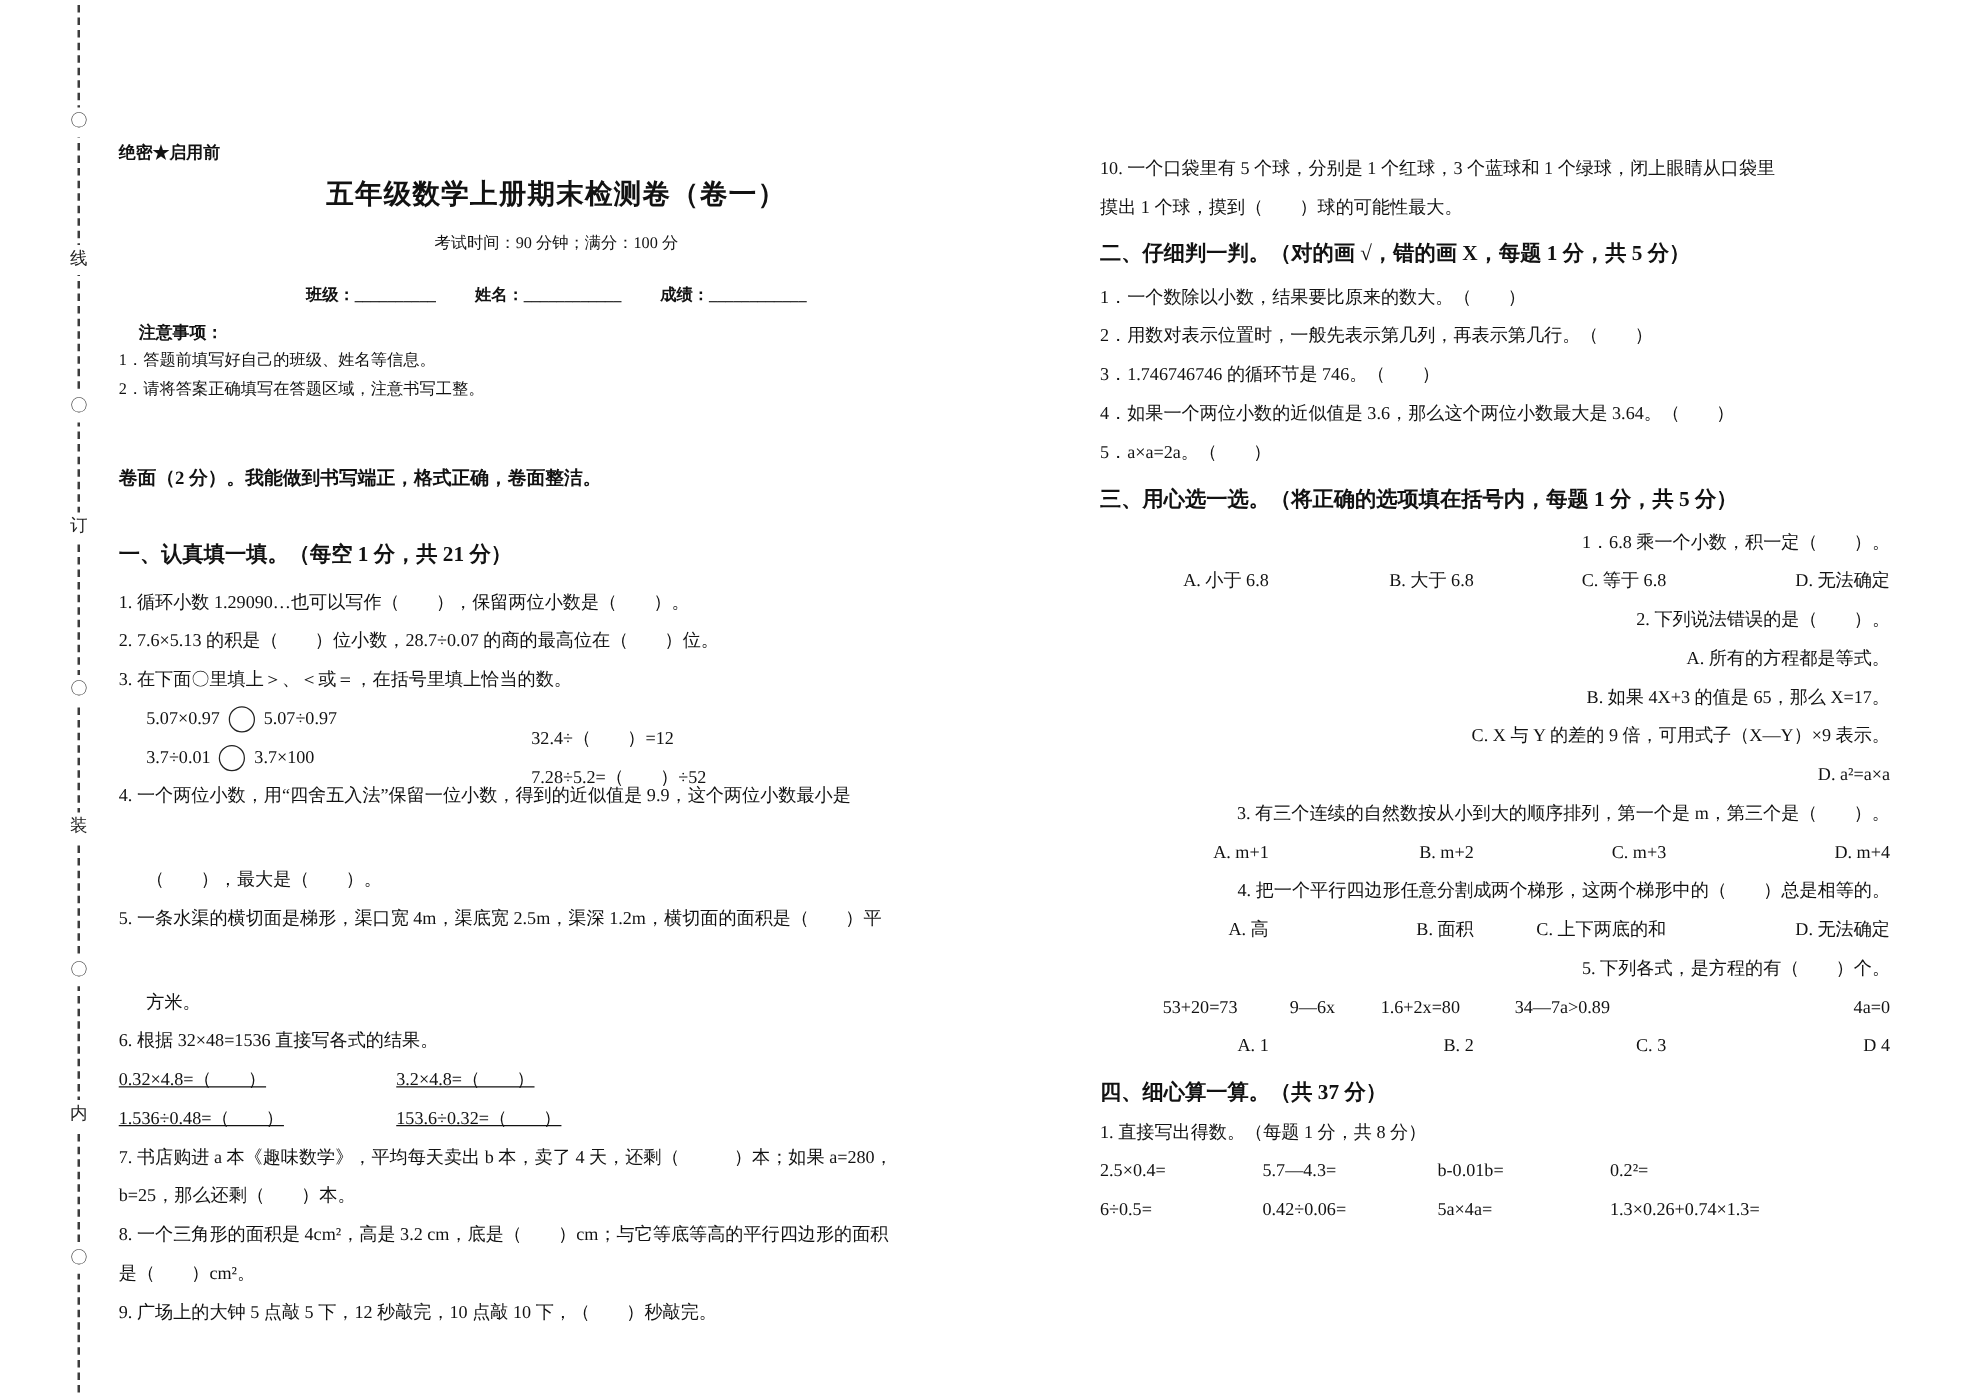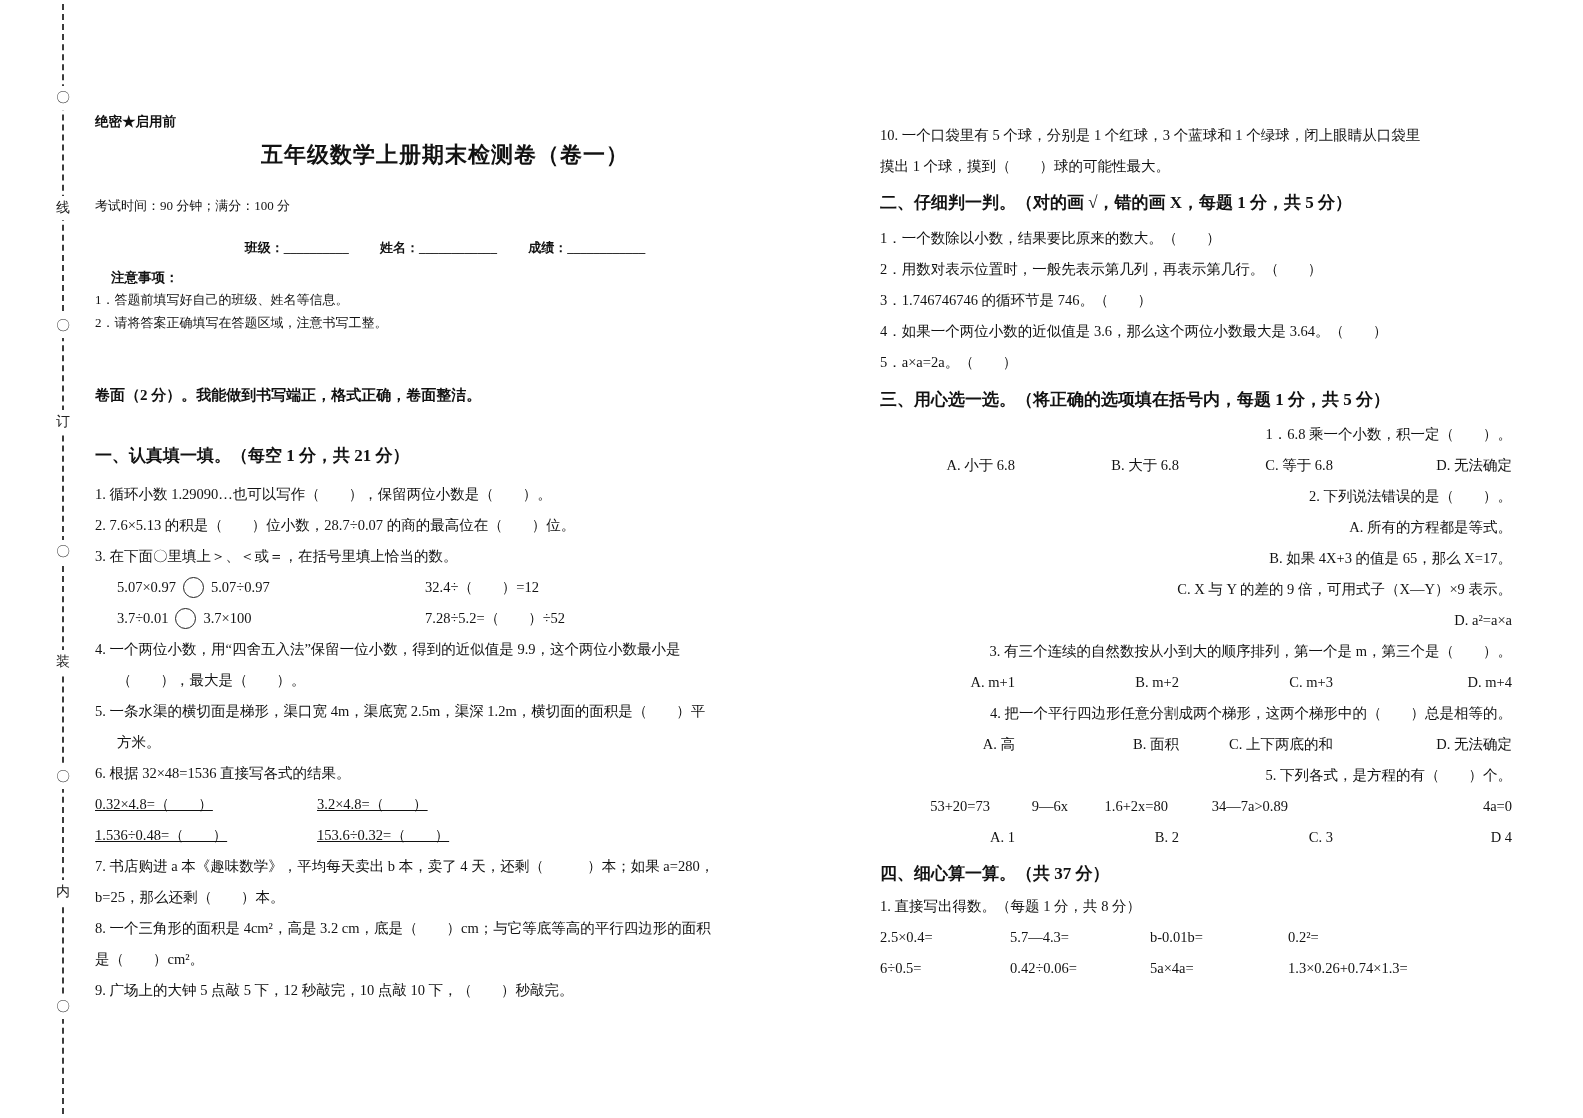--- a/index.html
+++ b/index.html
@@ -19,47 +19,47 @@
     text-align:center; background:#ffffff; font-size:14px; color:#222;
   }
 
   
   .col-left  { position:absolute; left:95px;  top:112px; width:700px; }
   .col-right { position:absolute; left:880px; top:120px; width:632px; }
 
   .secret { font-weight:bold; font-size:13.5px; height:20px; line-height:20px; }
   .title  { text-align:center; font-size:22px; font-weight:bold; letter-spacing:1px;
             margin-top:8px; line-height:30px; }
-  .exam-info { text-align:left; font-size:13px; margin-top:26px; line-height:20px; }
+  .exam-info { text-align:center; font-size:13px; margin-top:14px; line-height:20px; }
   .id-row { text-align:center; font-size:13px; font-weight:bold; margin-top:22px; line-height:20px; }
   .id-row span { margin:0 14px; }
   .notice-title { font-weight:bold; font-size:13.5px; margin-top:10px; padding-left:16px; line-height:20px; }
   .notice { font-size:13px; line-height:23px; }
   .paper-note { font-weight:bold; font-size:15px; margin-top:50px; line-height:22px; }
 
   .sec-title { font-weight:bold; font-size:17px; line-height:31px; margin-top:7px; }
   .sec-title.first { margin-top:34px; }
 
   .line { font-size:14.5px; line-height:31px; height:31px; white-space:nowrap; }
-  .indent { padding-left:22px; }
+  .indent { padding-left:22px;margin-top:36px; }
   .fill-block { margin-top:8px; }
   .judge-block { margin-top:5px; }
   .choice-block { margin-top:4px;text-align:right; }
   .sec2-title { margin-top:5px; }
   .sec3-title { margin-top:6px; }
   .sec4-title { margin-top:5px; }
   .calc-sub { margin-top:2px; }
 
   
   .cmp { position:relative; display:flex; align-items:center; padding-left:22px; }
   .circle {
     width:21px; height:21px; border:1.5px solid #222; border-radius:50%;
     margin:0 7px; flex:none; display:inline-block; background:#fff;
   }
-  .tail { position:absolute; left:330px; top:0; }
+  .tail { position:absolute; left:330px; top:16px; }
 
   
   .grid2 { display:grid; grid-template-columns:222px 1fr;text-decoration:underline; }
   .opt4  { display:grid; grid-template-columns:135px 152px 142px 1fr;gap:12px; }
   .eq5   { display:grid; grid-template-columns:110px 78px 100px 120px 1fr; }
   .calc4 { display:grid; grid-template-columns:130px 140px 138px 1fr; }
 </style>
 </head>
 <body>
 

